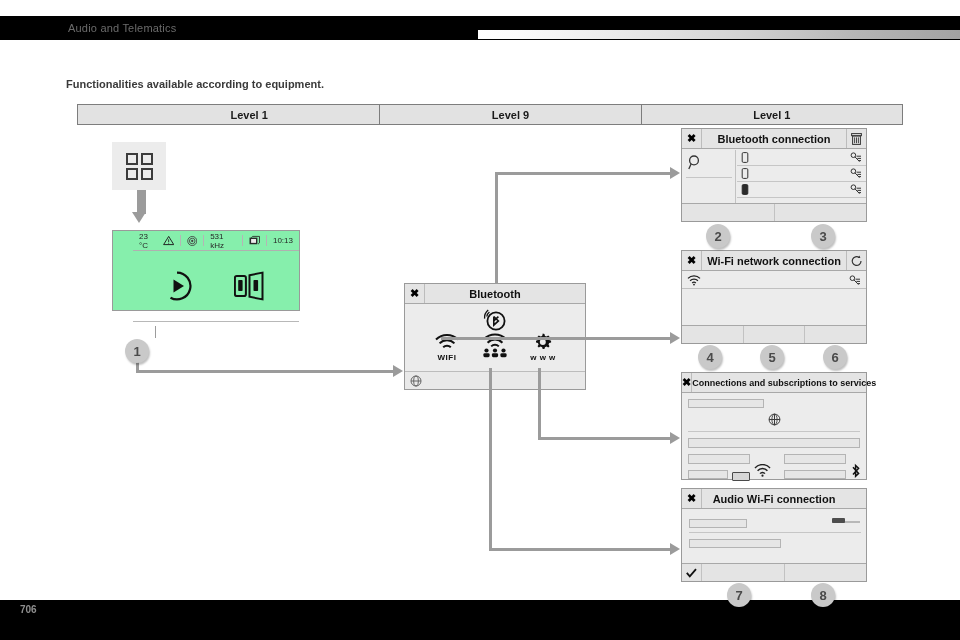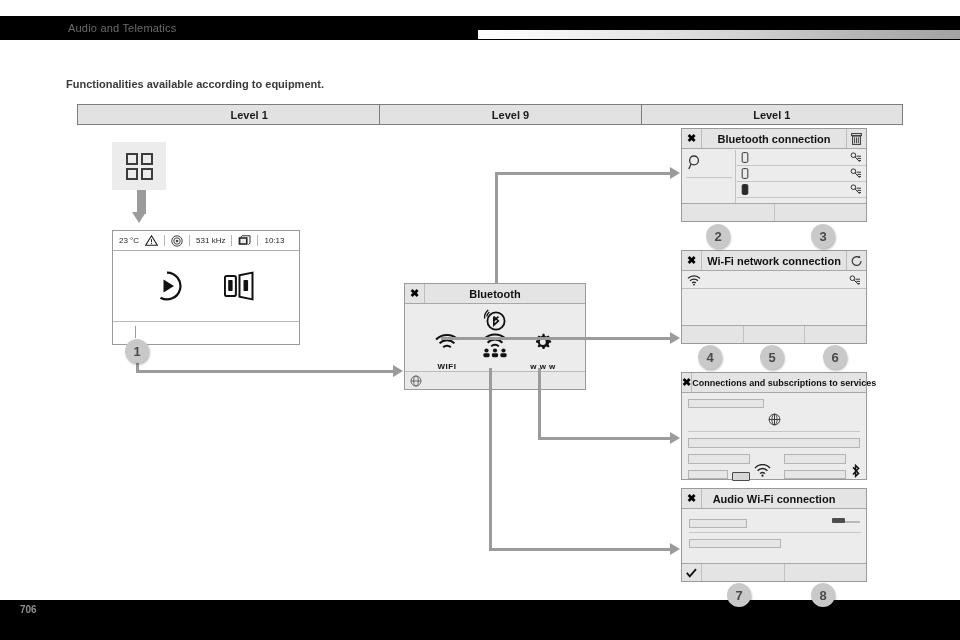--- a/index.html
+++ b/index.html
@@ -58,40 +58,40 @@
   
   .ln{position:absolute;background:#9b9b9b;z-index:5;}
   .lnv{width:3px;}
   .lnh{height:3px;}
   .arrow-r{position:absolute;width:0;height:0;border-top:6px solid transparent;
            border-bottom:6px solid transparent;border-left:10px solid #9b9b9b;z-index:6;}
   .arrow-d{position:absolute;width:0;height:0;border-left:7px solid transparent;
            border-right:7px solid transparent;border-top:11px solid #9b9b9b;z-index:6;}
 
   
-  .radio{position:absolute;left:112px;top:230px;width:188px;height:115px;
-         background:#ffffff;border:1px solid #9a9a9a;box-sizing:border-box;}
+  .radio{position:absolute;left:112px;top:230px;width:188px;height:81px;
+         background:#86efac;border:1px solid #9a9a9a;box-sizing:border-box;padding-left:20px;}
   .radio-status{height:20px;border-bottom:1px solid #b0b0b0;display:flex;align-items:center;
                 font-size:8px;color:#262626;padding:0 6px;box-sizing:border-box;gap:6px;}
   .sep{width:1px;height:11px;background:#b5b5b5;}
   .radio-body{height:70px;display:flex;align-items:center;justify-content:center;gap:42px;}
   .radio-foot{height:22px;border-top:1px solid #b8b8b8;position:relative;}
   .radio-foot:after{content:"";position:absolute;left:22px;top:4px;width:1px;height:12px;background:#9c9c9c;}
 
   
   .launcher{position:absolute;left:112px;top:142px;width:54px;height:48px;background:#ececec;
             display:flex;align-items:center;justify-content:center;}
   .grid4{display:grid;grid-template-columns:12px 12px;grid-template-rows:12px 12px;gap:3px;}
   .grid4 i{border:2px solid #3c3c3c;background:#ececec;}
 
   
   .net-icons{position:absolute;left:0;top:48px;width:100%;height:40px;display:flex;
              align-items:flex-start;justify-content:space-around;padding:0 18px;box-sizing:border-box;}
   .net-ic{display:flex;flex-direction:column;align-items:center;width:52px;}
-  .net-lbl{font-size:8px;font-weight:bold;color:#111;margin-top:10px;letter-spacing:.5px;}
+  .net-lbl{font-size:8px;font-weight:bold;color:#111;margin-top:1px;letter-spacing:.5px;}
 
   
   .pageno{position:absolute;left:20px;top:604px;font-size:10px;font-weight:bold;color:#8e8e8e;}
   .wmark{position:absolute;right:14px;top:598px;font-size:23px;color:#cfcfcf;
          font-family:"Liberation Sans",sans-serif;letter-spacing:-0.3px;}
   .bottom-black{position:absolute;left:0;top:600px;width:960px;height:40px;background:#000;}
 </style>
 </head>
 <body>
 

